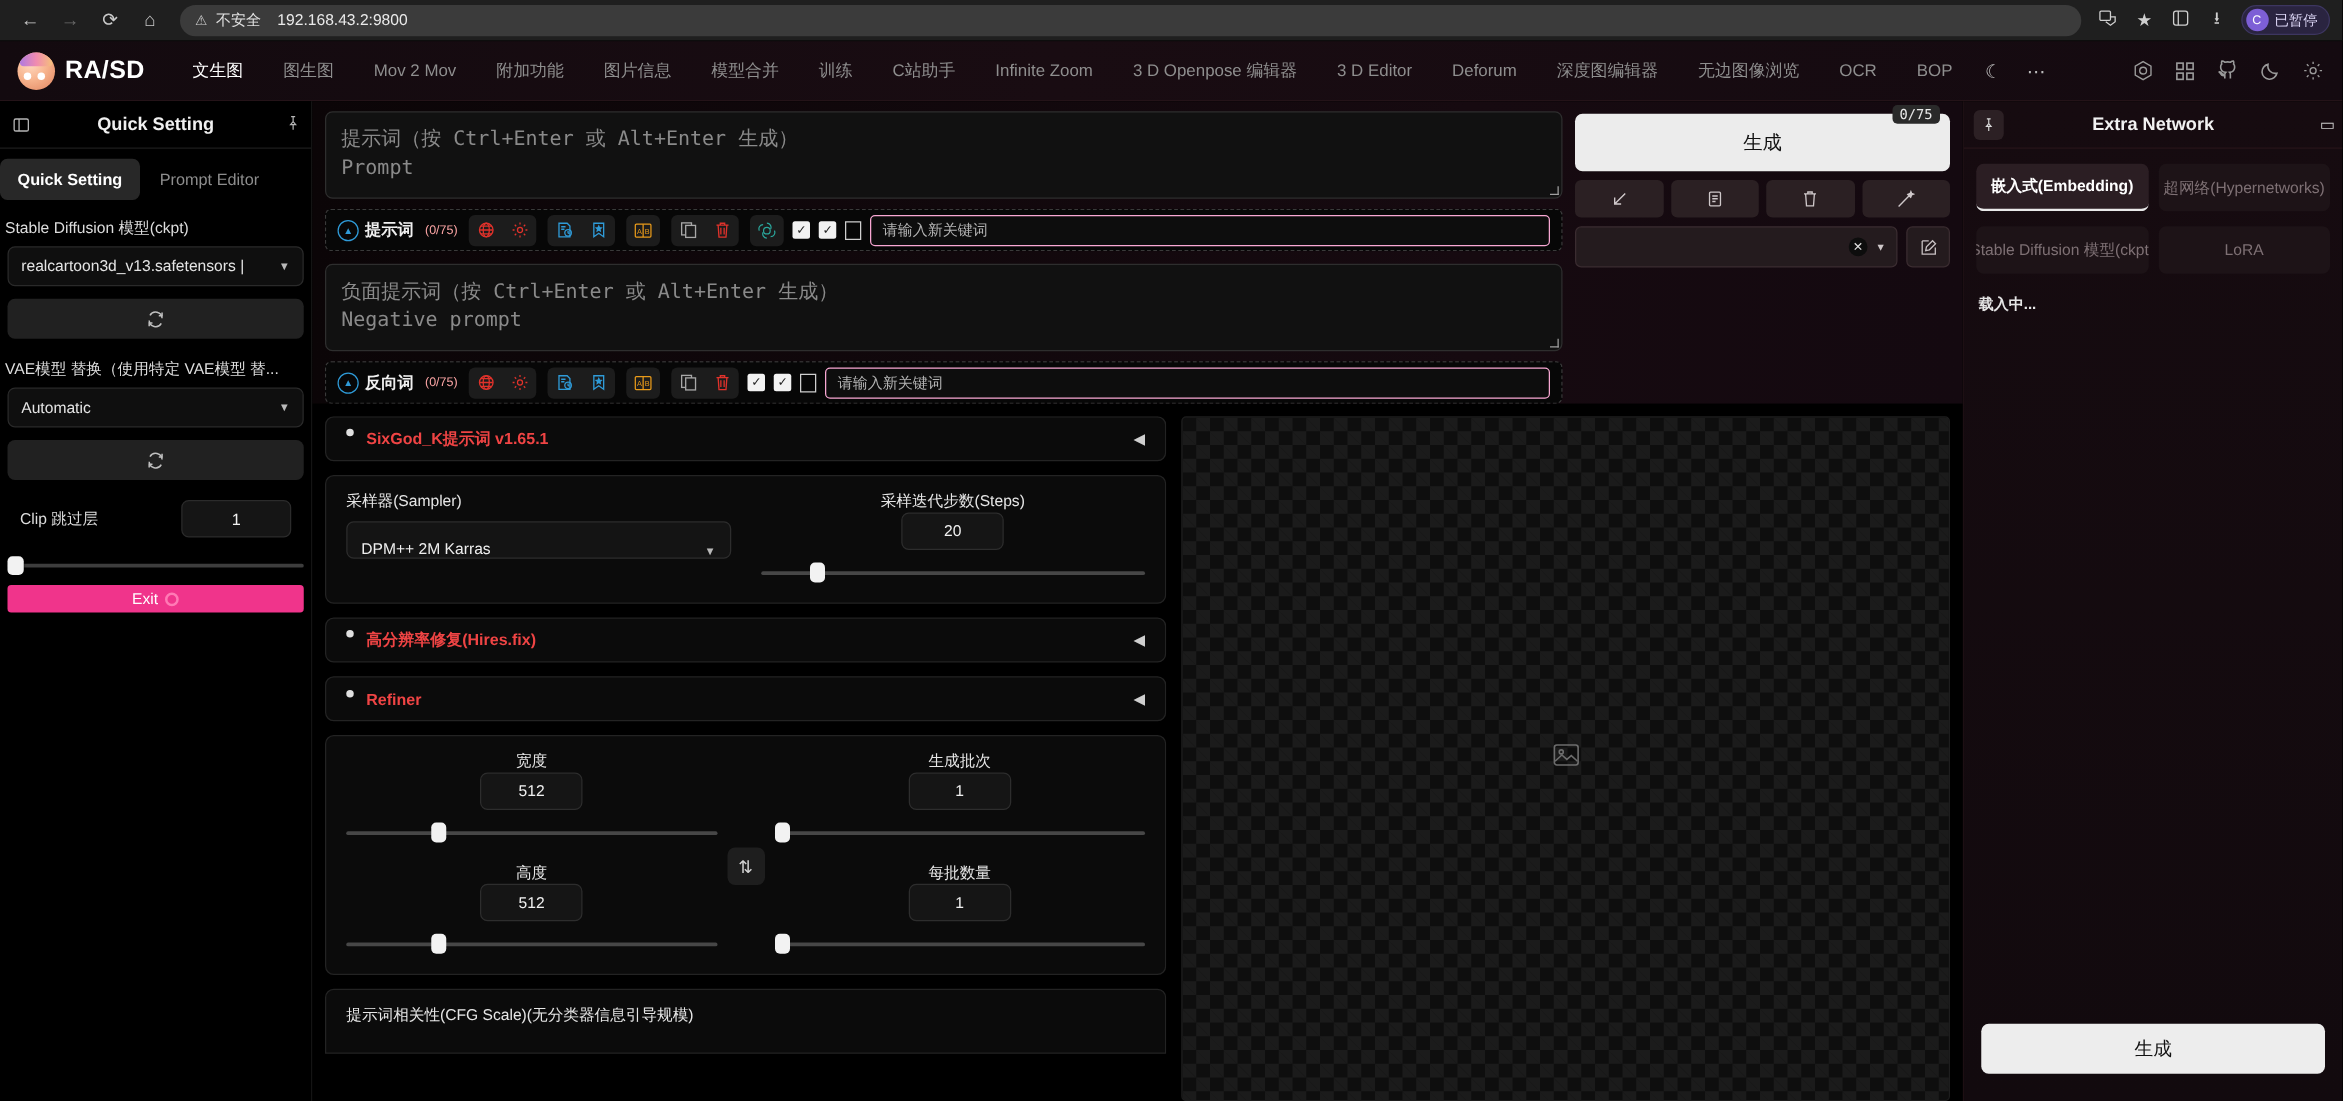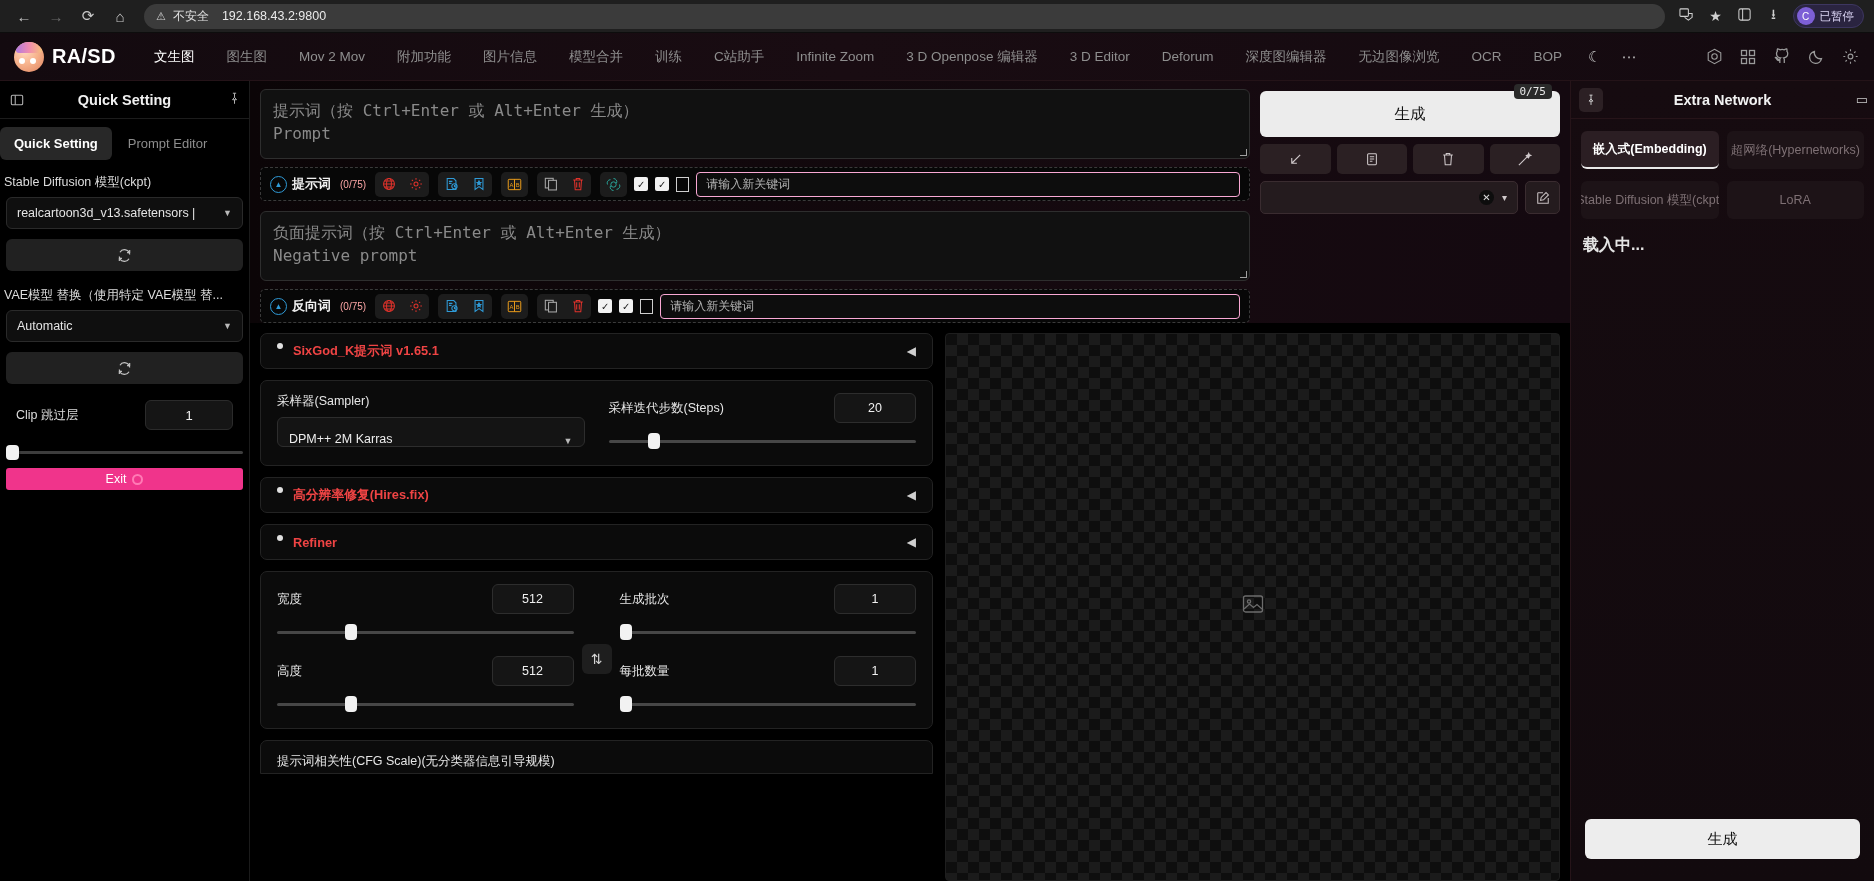--- a/index.html
+++ b/index.html
@@ -237,21 +237,21 @@
   .p-label { font-size: 12.5px; color:#e6e6e6; margin-bottom: 7px; }
   .p-select {
     height: 30px; background:#141414; border:1px solid #2d2d2d; border-radius:6px;
     display:flex; align-items:flex-end; justify-content:space-between; padding: 0 11px;
     font-size: 12.5px; color:#eee;
   }
   .num-box {
     width: 82px; height: 30px; background:#151515; border:1px solid #2d2d2d; border-radius:6px;
     display:flex; align-items:center; justify-content:center; font-size:12.5px; color:#f0f0f0;
   }
-  .lbl-num { display:flex; align-items:center; justify-content:space-between; margin-bottom: 7px; }
+  .lbl-num { display:flex; align-items:center; justify-content:space-between; margin-bottom: 7px; flex-direction: column; }
   .sld { position:relative; height: 16px; margin-top: 10px; }
   .sld .track { position:absolute; top:7px; left:0; right:0; height:3px; background:#474747; border-radius:2px; }
   .sld .thumb { position:absolute; top:0; width:12px; height:16px; border-radius:4px; background:#f2f2f2; }
   .wh-card { display:flex; gap: 8px; align-items:stretch; }
   .swap-btn {
     width: 30px; display:flex; align-items:center; justify-content:center;
     background:#1e1e1e; border-radius:6px; color:#d4d4d4; font-size:14px; align-self:center;
     height: 30px; margin-top: 22px;
   }
 
@@ -283,30 +283,30 @@
   .rp-title { width:100%; text-align:center; font-size:14.5px; font-weight:bold; color:#f2f2f2; }
   .rp-tabs { display:flex; gap: 8px; padding: 12px 10px 0 10px; }
   .rp-tab {
     flex: 1 1 0; height: 38px; border-radius:6px; background:#1d1317;
     display:flex; align-items:center; justify-content:center;
     font-size: 12.5px; color:#7e7074; overflow:hidden; white-space:nowrap;
     padding: 0 4px;
   }
   .rp-tab.active { background:#2b1e23; color:#ffffff; font-weight:bold;
                    border-bottom: 2px solid #e9e9e9; }
-  .rp-loading { padding: 16px 12px; font-size: 16px; color:#e5e5e5; font-weight:bold; }
+  .rp-loading { padding: 16px 12px; font-size: 12px; color:#e5e5e5; font-weight:bold; }
   .rp-spacer { flex:1 1 auto; }
   .rp-gen {
     margin: 0 14px 22px 14px; height: 40px; background:#ededed; border-radius:6px;
     color:#111; display:flex; align-items:center; justify-content:center;
     font-size:15px;
   }
   .cfg-strip {
     background:#0b0b0b; border:1px solid #232323; border-top-left-radius:7px;
-    border-top-right-radius:7px; padding: 12px 16px 16px 16px; height: 34px; overflow:hidden;
+    border-top-right-radius:7px; padding: 12px 16px 16px 16px; height: 52px; overflow:hidden;
   }
   .cfg-strip .p-label { white-space: nowrap; }
 </style>
 </head>
 <body>
 
 <div class="browser-bar">
   <div class="nav-btn">←</div>
   <div class="nav-btn disabled">→</div>
   <div class="nav-btn">⟳</div>

